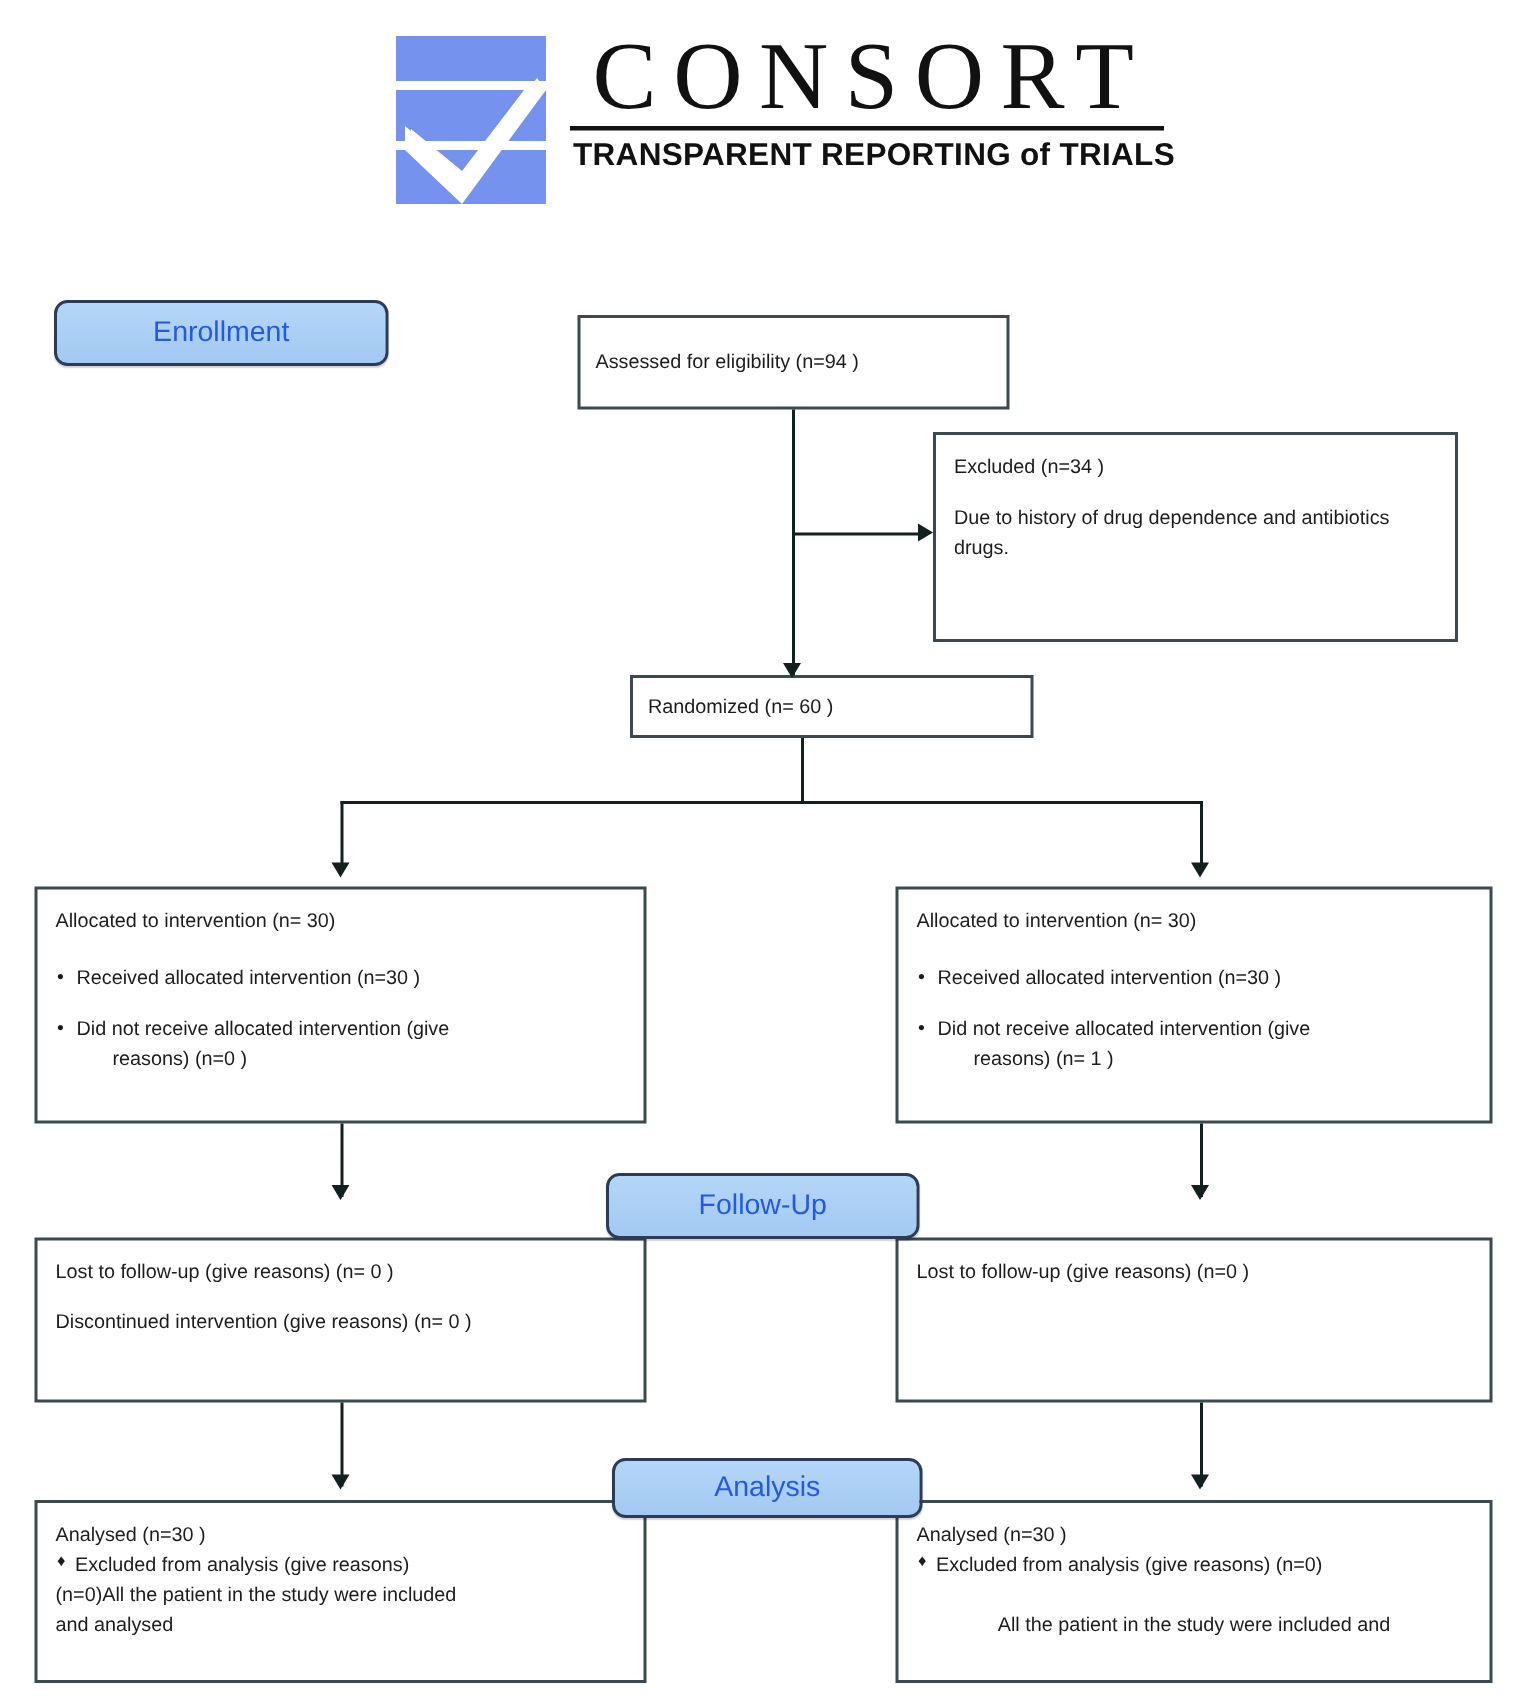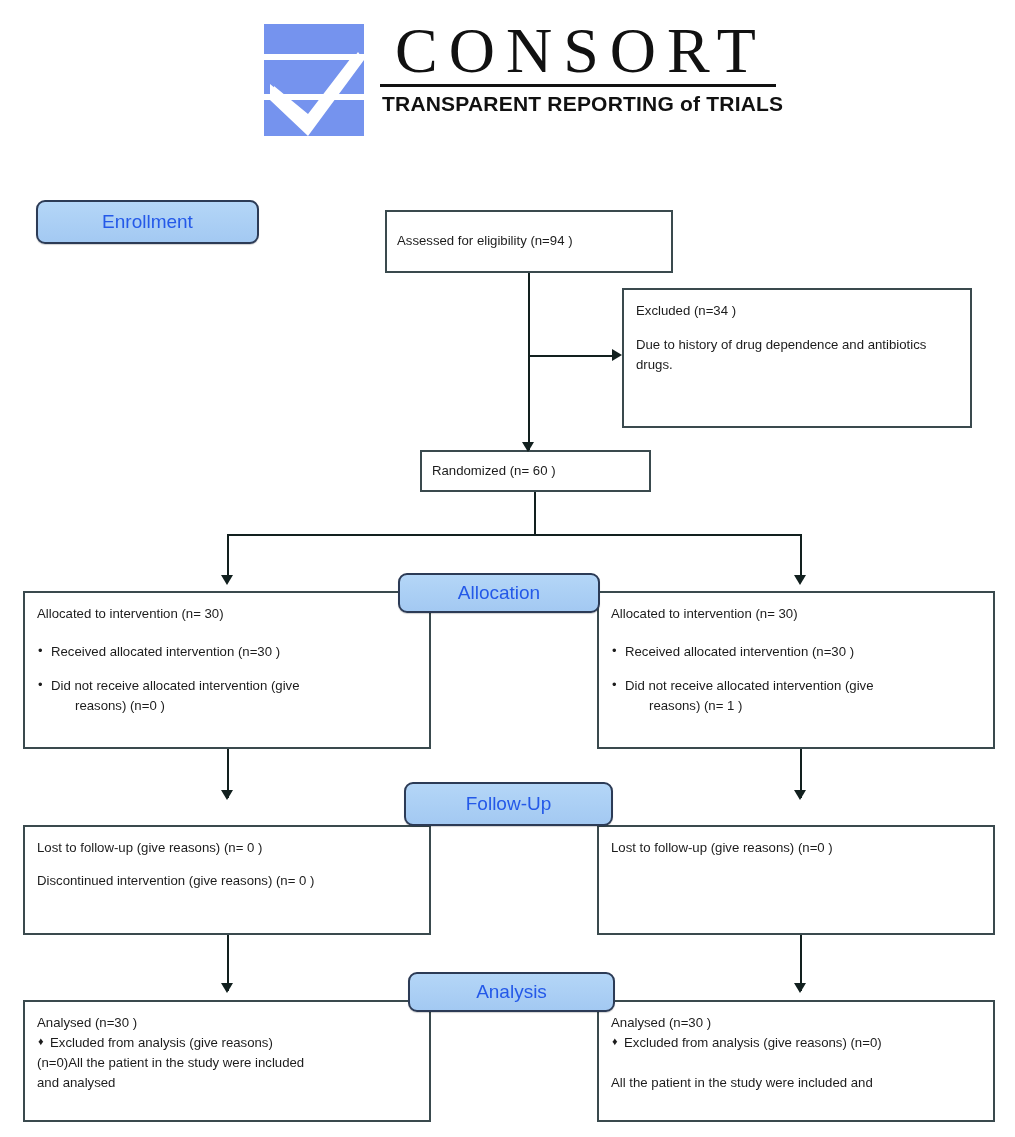--- a/index.html
+++ b/index.html
@@ -193,23 +193,20 @@
       <div class="wordmark-top">CONSORT</div>
       <div class="wordmark-rule"></div>
       <div class="wordmark-bottom">TRANSPARENT REPORTING of TRIALS</div>
     </div>
   </div>
 
   <div class="stage-pill" style="left:36px; top:200px; width:223px; height:44px;">
     <span>Enrollment</span>
   </div>
 
-  <div class="stage-pill" style="left:398px; top:573px; width:202px; height:40px;">
-    <span>Allocation</span>
-  </div>
 
   <div class="stage-pill" style="left:404px; top:782px; width:209px; height:44px;">
     <span>Follow-Up</span>
   </div>
 
   <div class="stage-pill" style="left:408px; top:972px; width:207px; height:40px;">
     <span>Analysis</span>
   </div>
 
   <div class="node-box centered" style="left:385px; top:210px; width:288px; height:63px;">
@@ -220,21 +217,21 @@
   <div class="arrow-down" style="left:522px; top:442px;"></div>
 
   <div class="hline" style="left:528px; top:355px; width:88px;"></div>
   <div class="arrow-right" style="left:612px; top:349px;"></div>
 
   <div class="node-box" style="left:622px; top:288px; width:350px; height:140px;">
     <p>Excluded  (n=34 )</p>
     <p>Due to history of drug dependence and antibiotics drugs.</p>
   </div>
 
-  <div class="node-box centered" style="left:420px; top:450px; width:231px; height:42px;">
+  <div class="node-box centered" style="left:420px; top:450px; width:269px; height:42px;">
     <span>Randomized (n= 60 )</span>
   </div>
 
   <div class="vline" style="left:534px; top:492px; height:42px;"></div>
   <div class="hline" style="left:227px; top:534px; width:575px;"></div>
   <div class="vline" style="left:227px; top:534px; height:47px;"></div>
   <div class="arrow-down" style="left:221px; top:575px;"></div>
   <div class="vline" style="left:800px; top:534px; height:47px;"></div>
   <div class="arrow-down" style="left:794px; top:575px;"></div>
 
@@ -280,16 +277,16 @@
     </ul>
     <p>(n=0)All the patient in the study were included</p>
     <p>and analysed</p>
   </div>
 
   <div class="node-box tight" style="left:597px; top:1000px; width:398px; height:122px;">
     <p>Analysed  (n=30  )</p>
     <ul>
       <li class="diamond"><span>Excluded from analysis (give reasons) (n=0)</span></li>
     </ul>
-    <p style="margin-top:20px;">All the patient in the study were included and</p>
+    <p style="margin-top:20px;text-align:center;">All the patient in the study were included and</p>
   </div>
 
 </div>
 
 </body></html>

